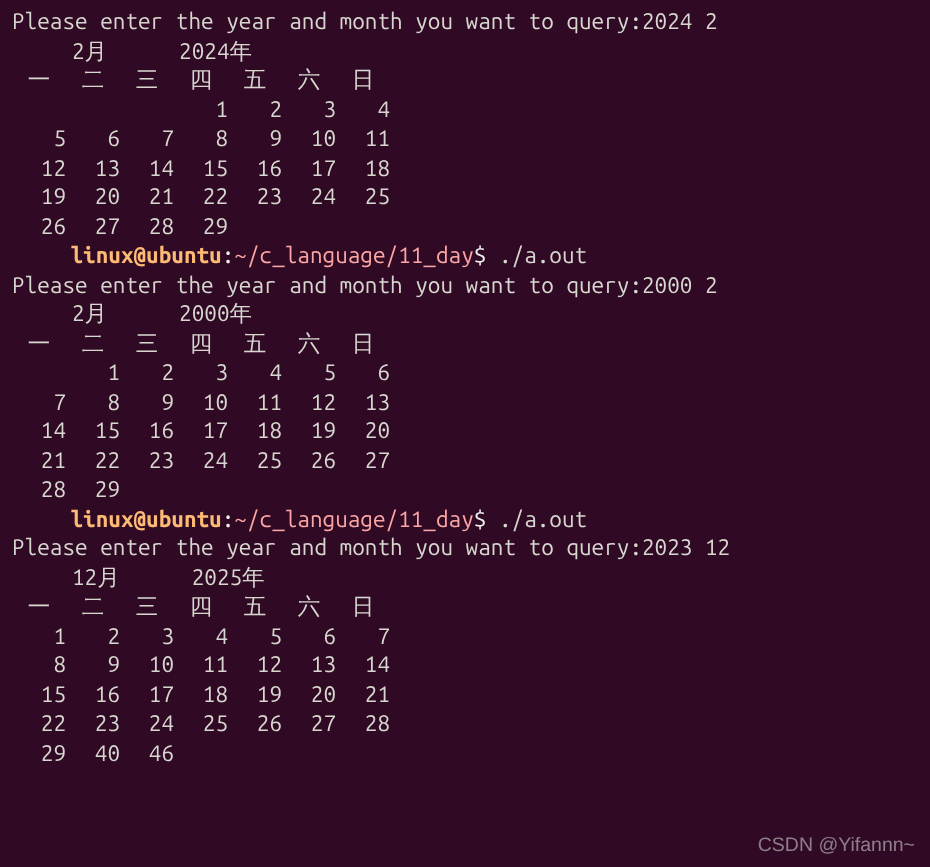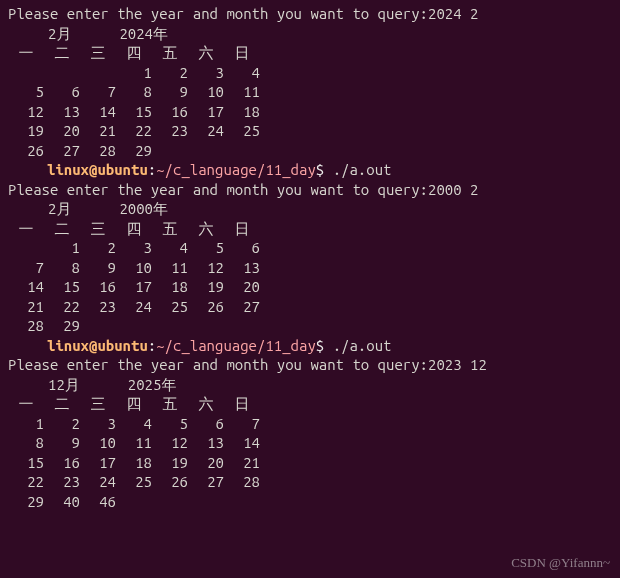--- a/index.html
+++ b/index.html
@@ -18,21 +18,21 @@
   }
   .line { white-space: pre; }
   .user { color: #fdba74; font-weight: bold; margin-left: 39px; }
   .path { color: #fca5a5; font-weight: normal; }
   .white { color: #eeeeec; }
   .wm {
     position: absolute;
     right: 10px;
     bottom: 6px;
     color: rgba(220,220,220,0.55);
-    font-family: Liberation Serif, serif;
+    font-family: Liberation Sans, sans-serif;
     font-size: 13px;
     margin-top: 33px;
   }
   .row { display: flex; }
   .cell { width: 36px; text-align: right; }
   .hdr-row { display: flex; }
   
   .hcell { width: 36px; text-align: center; }
   .titlebar {
     white-space: pre;

